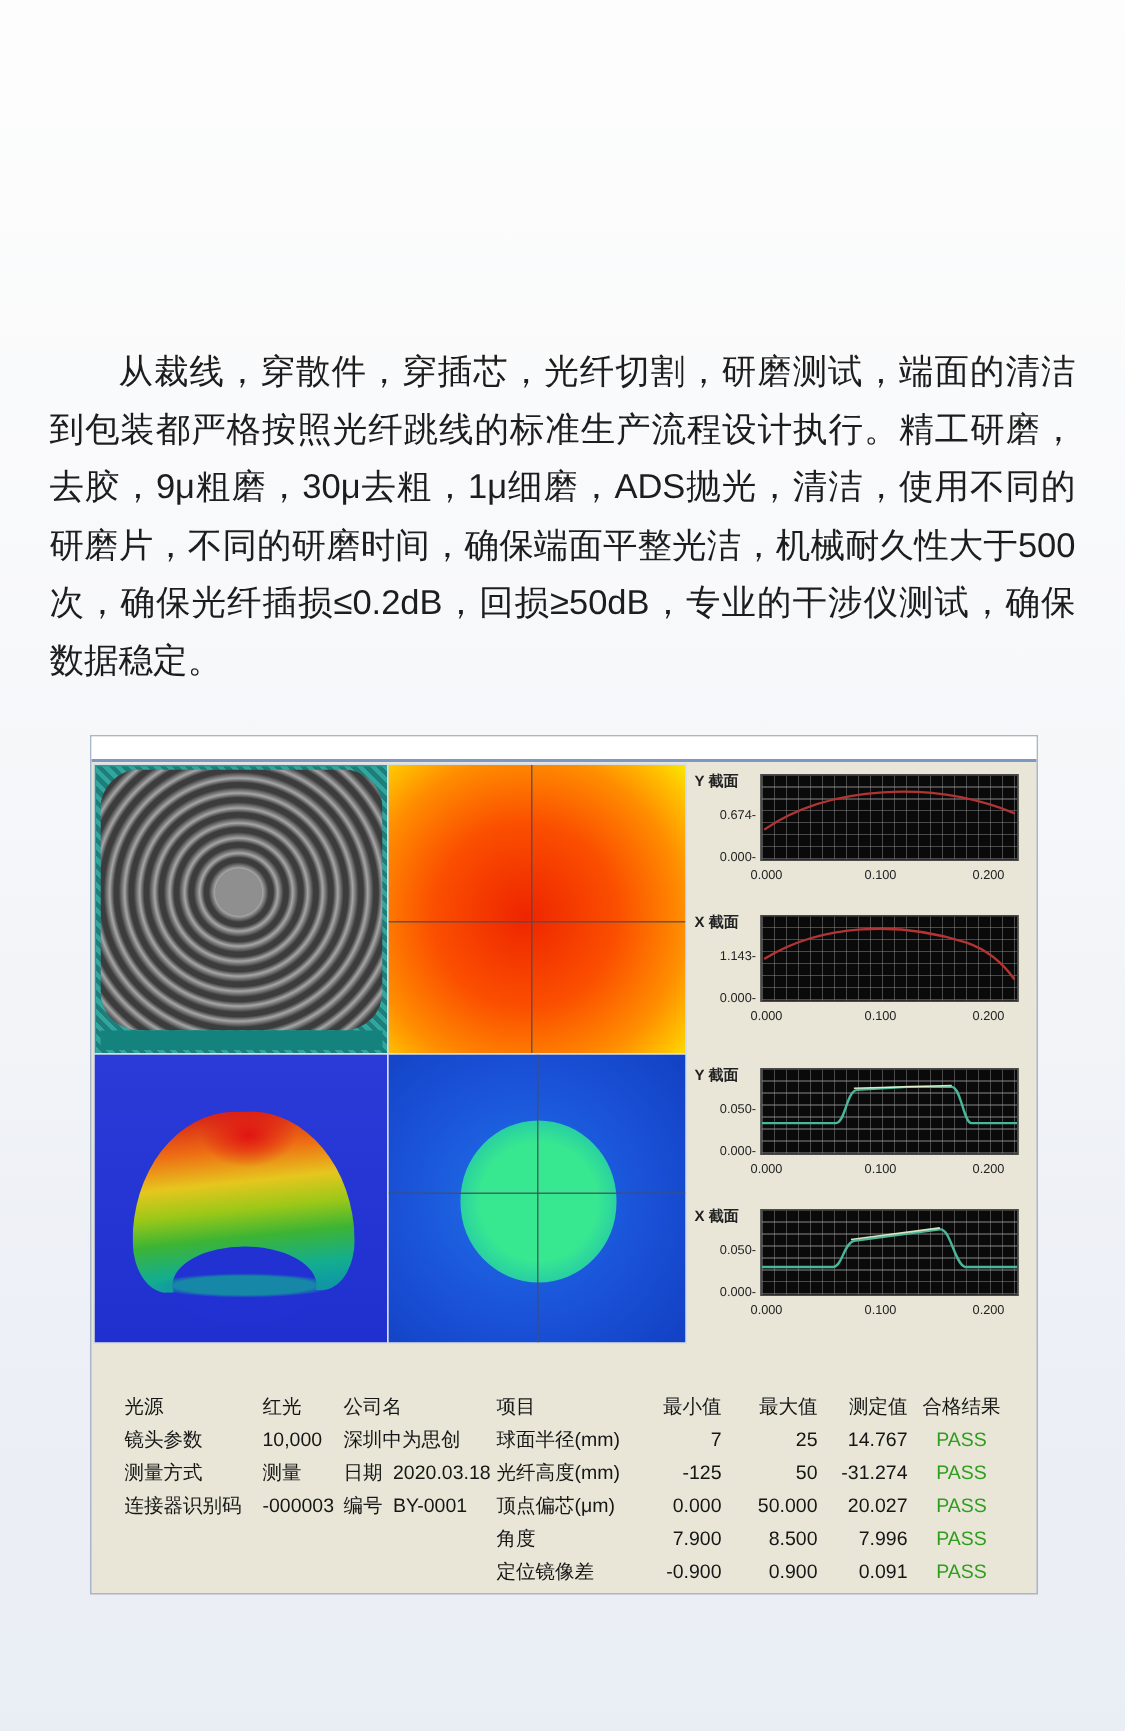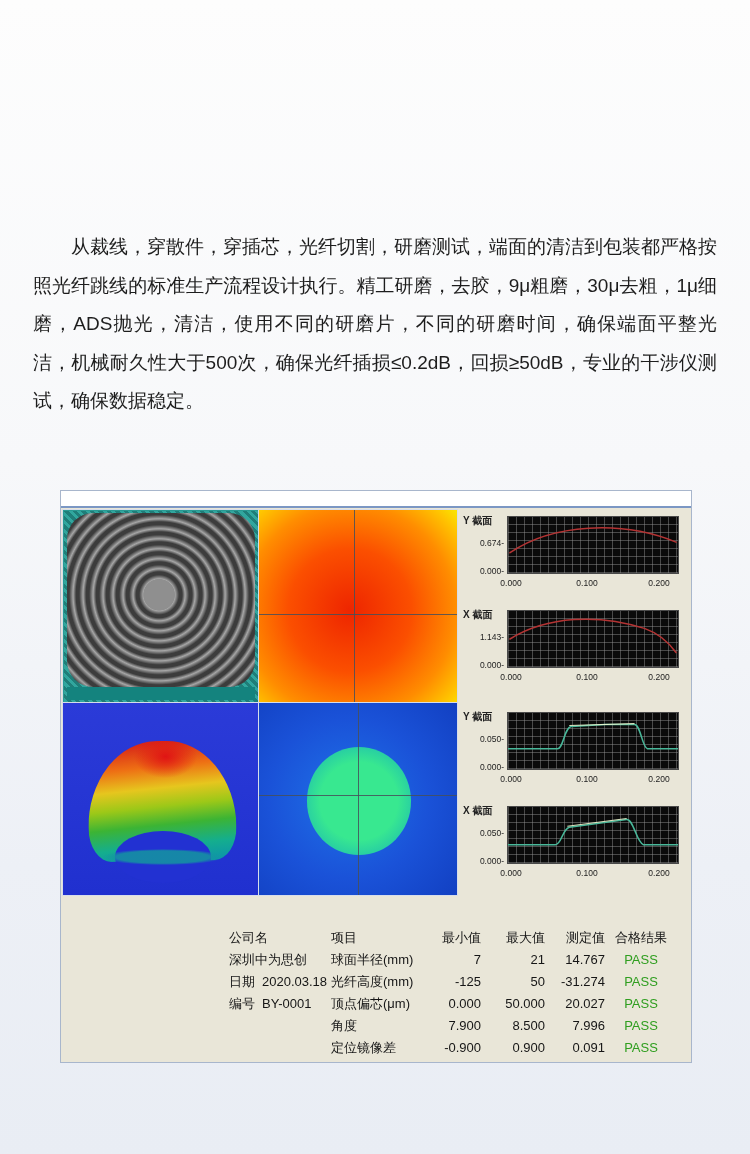--- a/index.html
+++ b/index.html
@@ -9,21 +9,21 @@
     position:relative; width:750px; height:1154px; margin:0 auto; overflow:hidden;
     background:linear-gradient(180deg,#fdfdfd 0%,#f7f8fa 40%,#edf0f6 75%,#e9edf4 100%);
   }
   
   .page-title {
     position:absolute; left:0; top:92px; width:100%;
     text-align:center; font-size:48px; font-weight:700; color:#0c0c0c; letter-spacing:2px;
   }
   .intro {
     position:absolute; left:33px; top:228px; width:684px;
-    font-size:19px; line-height:38.5px; color:#1d1d1d;
+    font-size:23px; line-height:38.5px; color:#1d1d1d;
     text-align:justify; text-indent:2em;
   }
   
   .shot {
     position:absolute; left:60px; top:490px; width:632px; height:573px;
     border:1px solid #a8b6cc; background:#e9e6d8;
   }
   .shot-titlebar {
     position:absolute; left:0; top:0; width:100%; height:17px;
     background:#ffffff; border-bottom:2px solid #7b97c4;
@@ -188,20 +188,38 @@
         </div>
         <span class="c-xt t0">0.000</span>
         <span class="c-xt t1">0.100</span>
         <span class="c-xt t2">0.200</span>
       </div>
 
     </div>
 
     <div class="info">
 
+      <div class="kv kv-left">
+        <div class="row">
+          <span class="k">光源</span>
+          <span class="v">红光</span>
+        </div>
+        <div class="row">
+          <span class="k">镜头参数</span>
+          <span class="v">10,000</span>
+        </div>
+        <div class="row">
+          <span class="k">测量方式</span>
+          <span class="v">测量</span>
+        </div>
+        <div class="row">
+          <span class="k">连接器识别码</span>
+          <span class="v">-000003</span>
+        </div>
+      </div>
 
       <div class="kv kv-mid">
         <div class="row">
           <span>公司名</span>
         </div>
         <div class="row">
           <span>深圳中为思创</span>
         </div>
         <div class="row">
           <span>日期</span>
@@ -215,21 +233,21 @@
 
       <div class="meas">
         <span class="h">项目</span>
         <span class="h num">最小值</span>
         <span class="h num">最大值</span>
         <span class="h num">测定值</span>
         <span class="h res" style="font-weight:normal;">合格结果</span>
 
         <span>球面半径(mm)</span>
         <span class="num">7</span>
-        <span class="num">21</span>
+        <span class="num">25</span>
         <span class="num">14.767</span>
         <span class="res pass">PASS</span>
 
         <span>光纤高度(mm)</span>
         <span class="num">-125</span>
         <span class="num">50</span>
         <span class="num">-31.274</span>
         <span class="res pass">PASS</span>
 
         <span>顶点偏芯(μm)</span>

